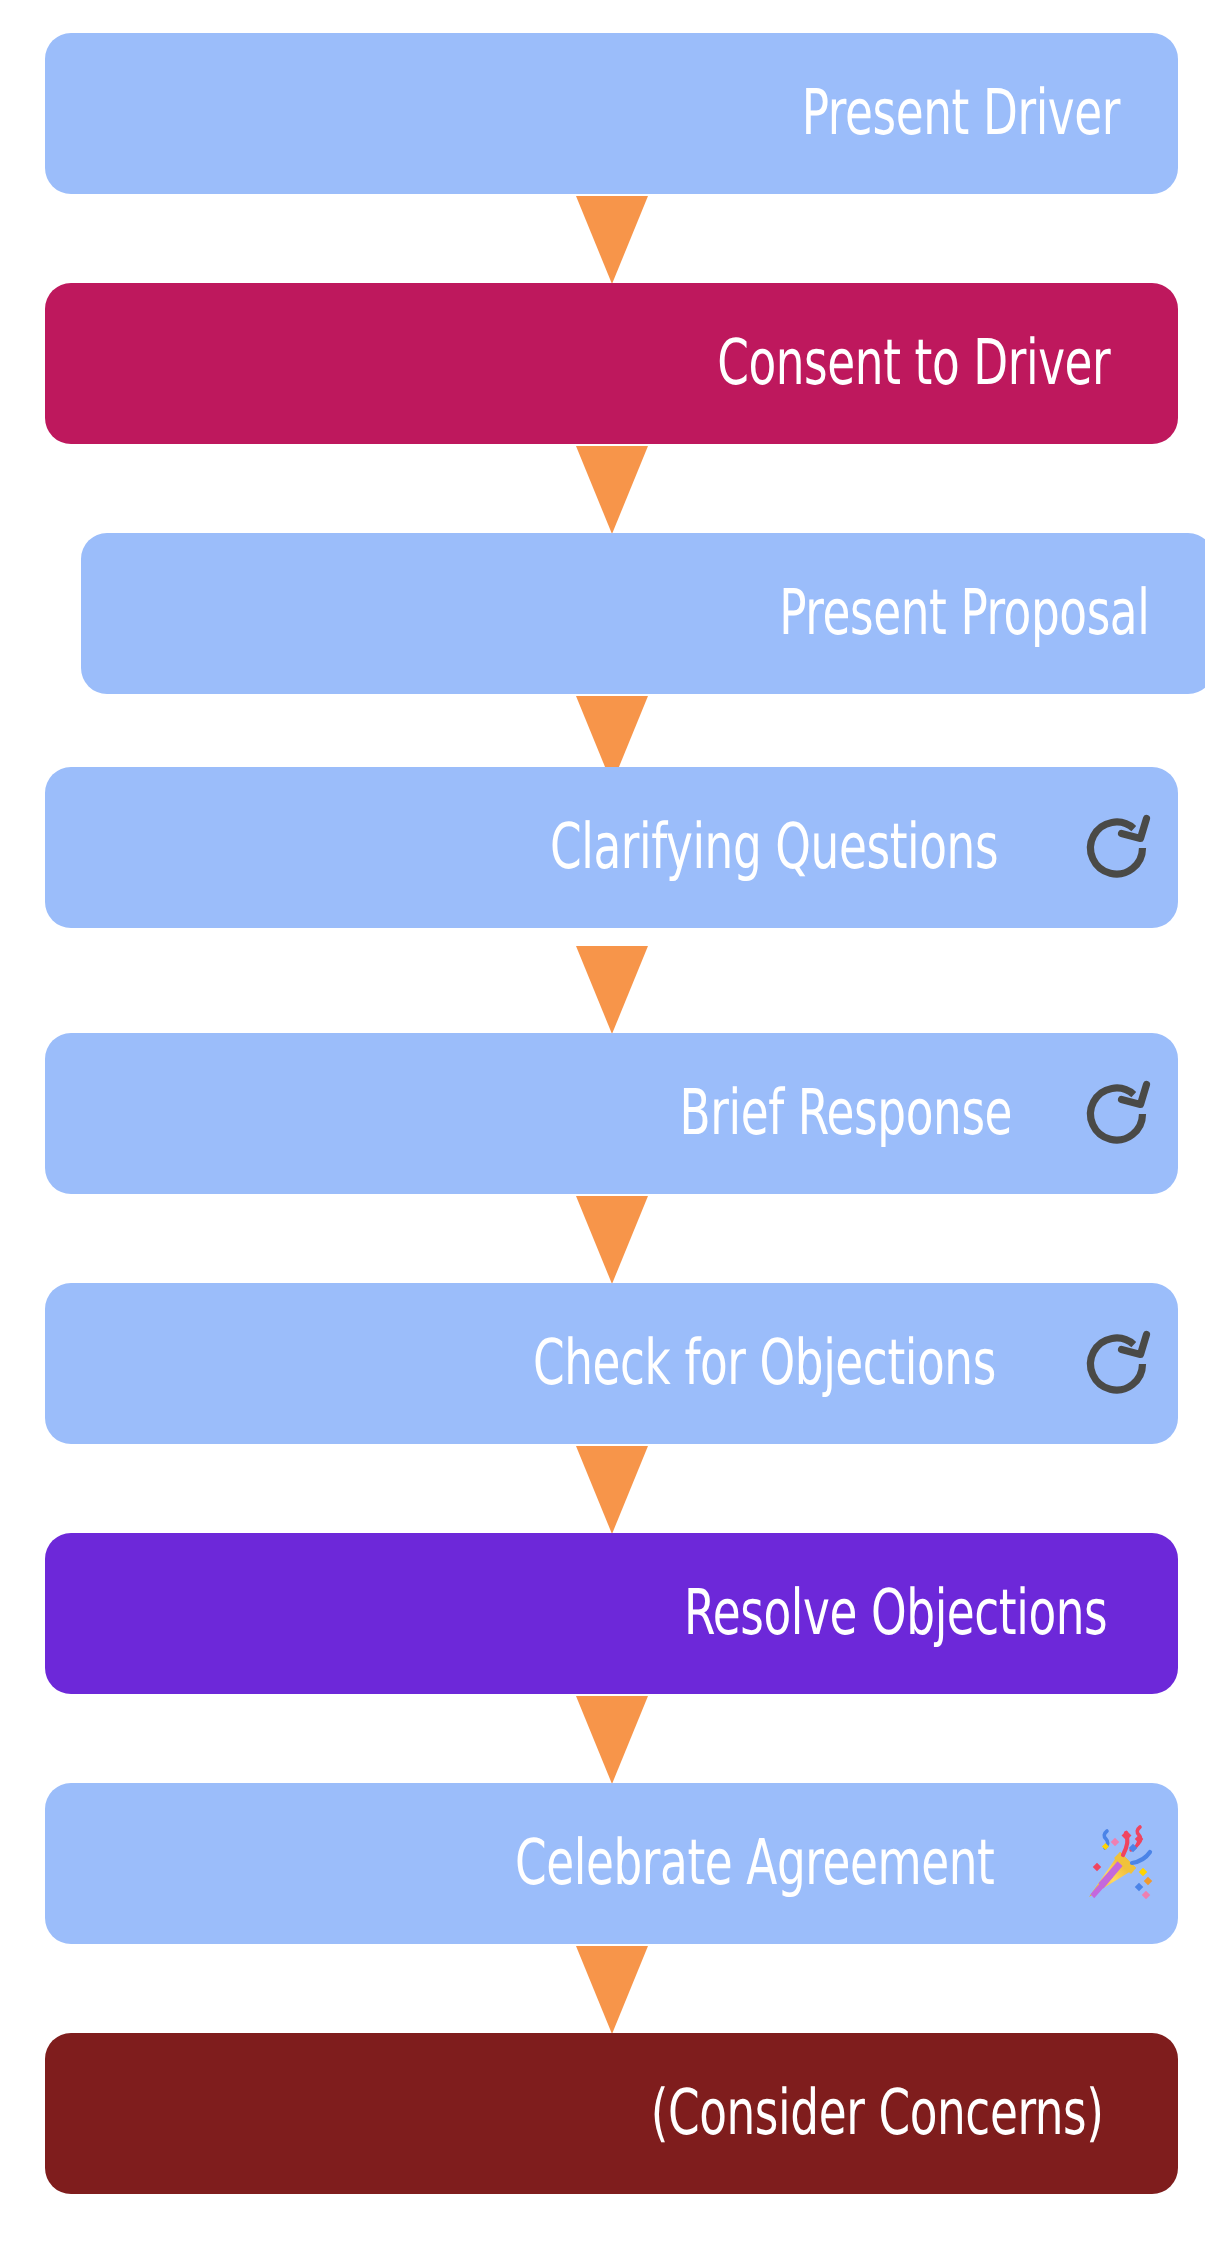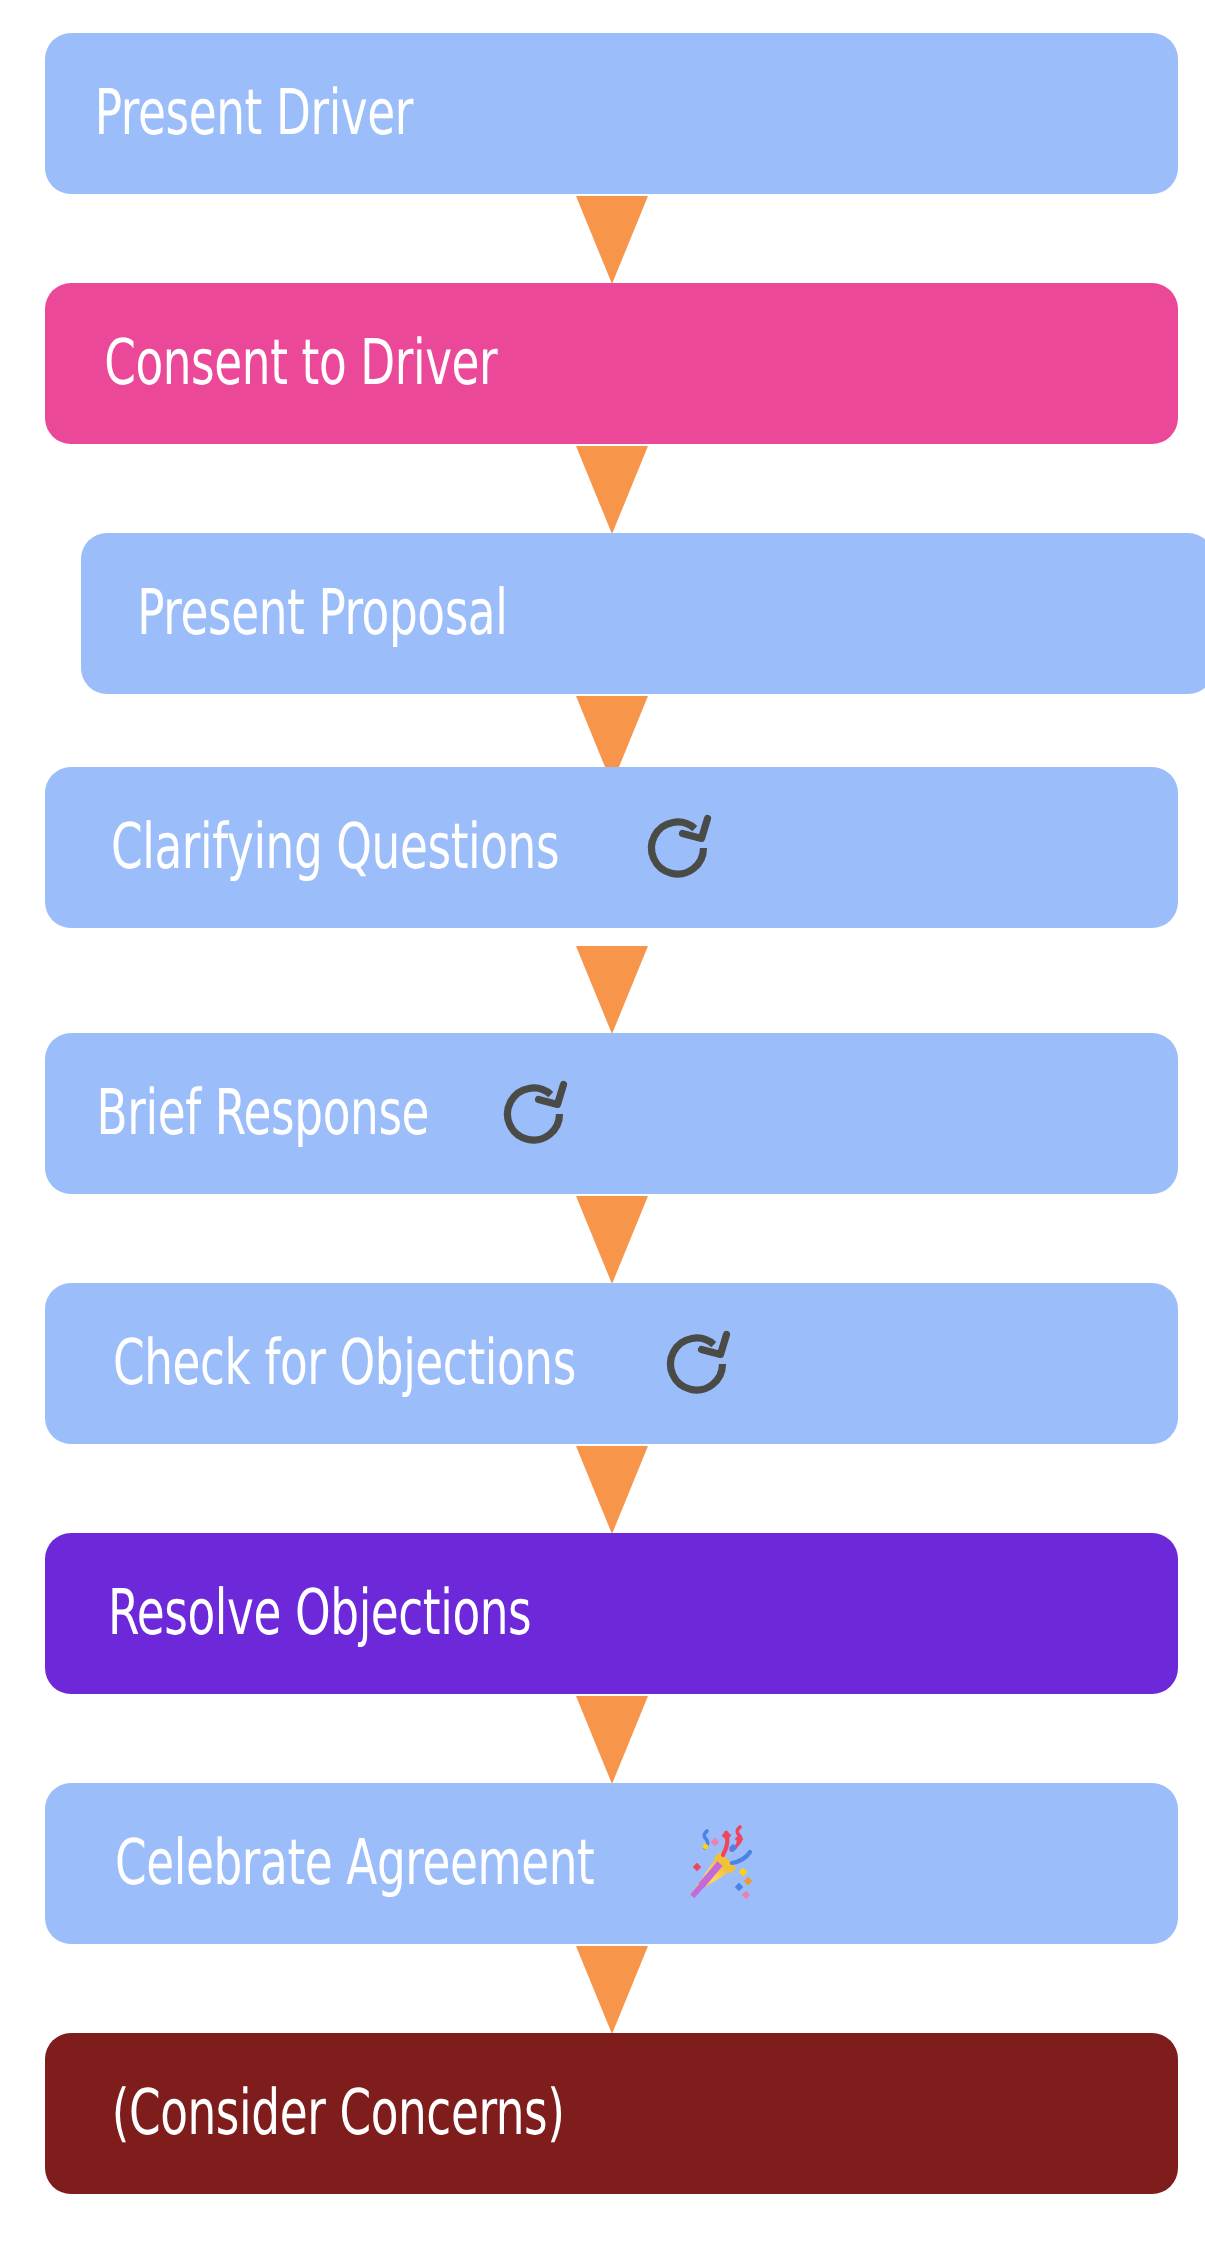--- a/index.html
+++ b/index.html
@@ -31,24 +31,24 @@
     background: #9bbdfa;
     box-sizing: border-box;
     display: flex;
     align-items: center;
     justify-content: center;
   }
 
   .step-inner {
     display: flex;
     align-items: center;
-    justify-content: flex-start;
+    justify-content: flex-end;
     gap: 22px;
     width: 100%;
-    padding: 0 10px;
+    padding: 0 18px;
     box-sizing: border-box;
   }
 
   .step-label {
     color: #ffffff;
     font-family: "Liberation Sans Narrow", "DejaVu Sans Condensed", "Liberation Sans", sans-serif;
     font-size: 63px;
     font-weight: 400;
     letter-spacing: -0.5px;
     line-height: 1.02;
@@ -88,21 +88,21 @@
     <div class="flow-step" style="top: 33px; background: rgb(155, 189, 250);">
       <div class="step-inner">
         <span class="step-label" style="color: rgb(255, 255, 255);">Present Driver</span>
       </div>
     </div>
     <div class="flow-arrow" style="top: 196px;">
       <svg viewBox="0 0 72 88" aria-hidden="true">
         <polygon points="0,0 72,0 36,88" fill="#f7954a"></polygon>
       </svg>
     </div>
-    <div class="flow-step" style="top: 283px; background: #ec4899;">
+    <div class="flow-step" style="top: 283px; background: #be185d;">
       <div class="step-inner">
         <span class="step-label" style="color: rgb(255, 255, 255);">Consent to Driver</span>
       </div>
     </div>
     <div class="flow-arrow" style="top: 446px;">
       <svg viewBox="0 0 72 88" aria-hidden="true">
         <polygon points="0,0 72,0 36,88" fill="#f7954a"></polygon>
       </svg>
     </div>
     <div class="flow-step" style="top: 533px; background: rgb(155, 189, 250); margin-left: 36px;">

